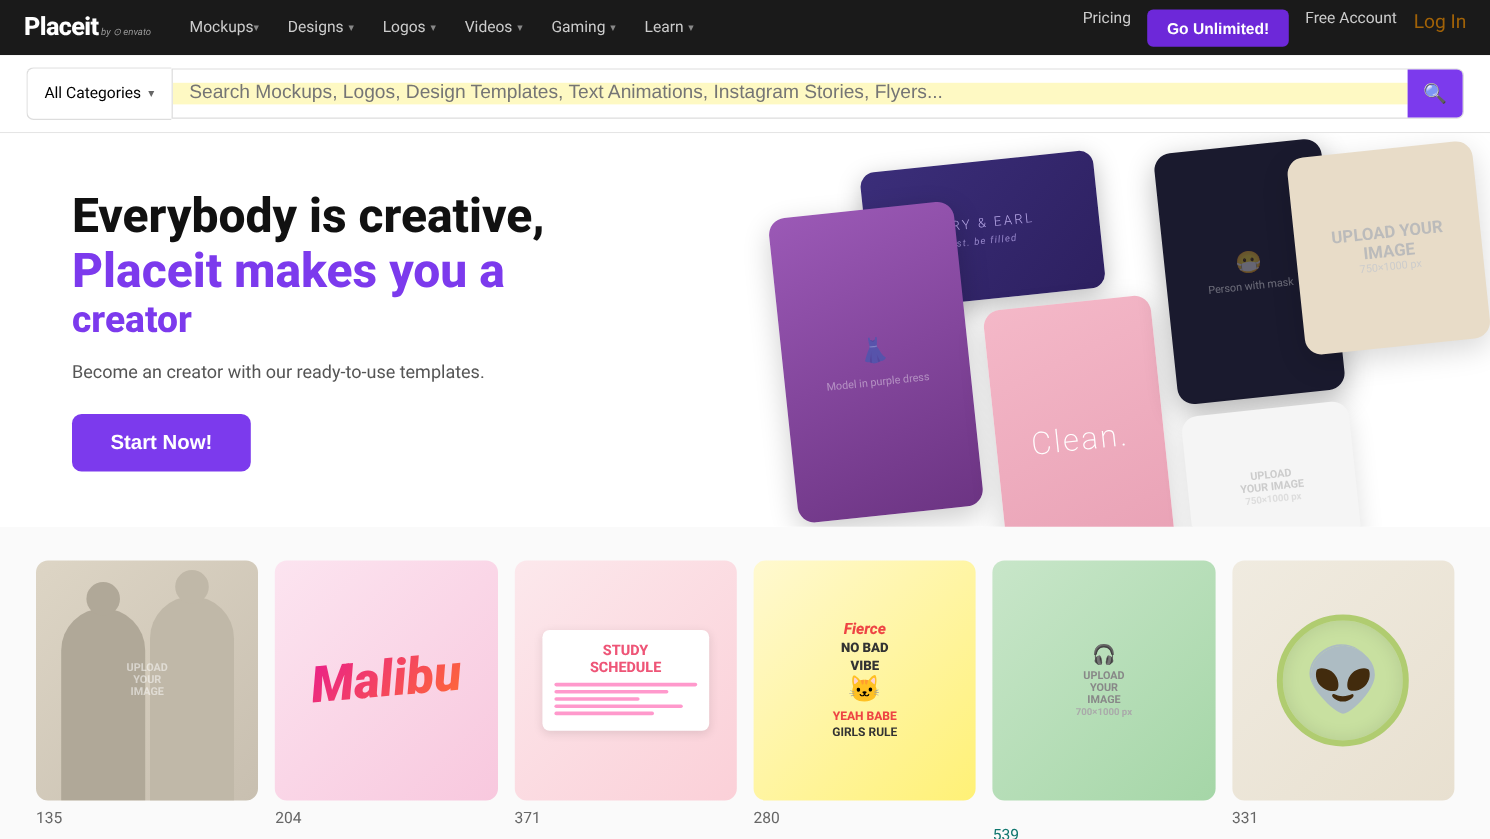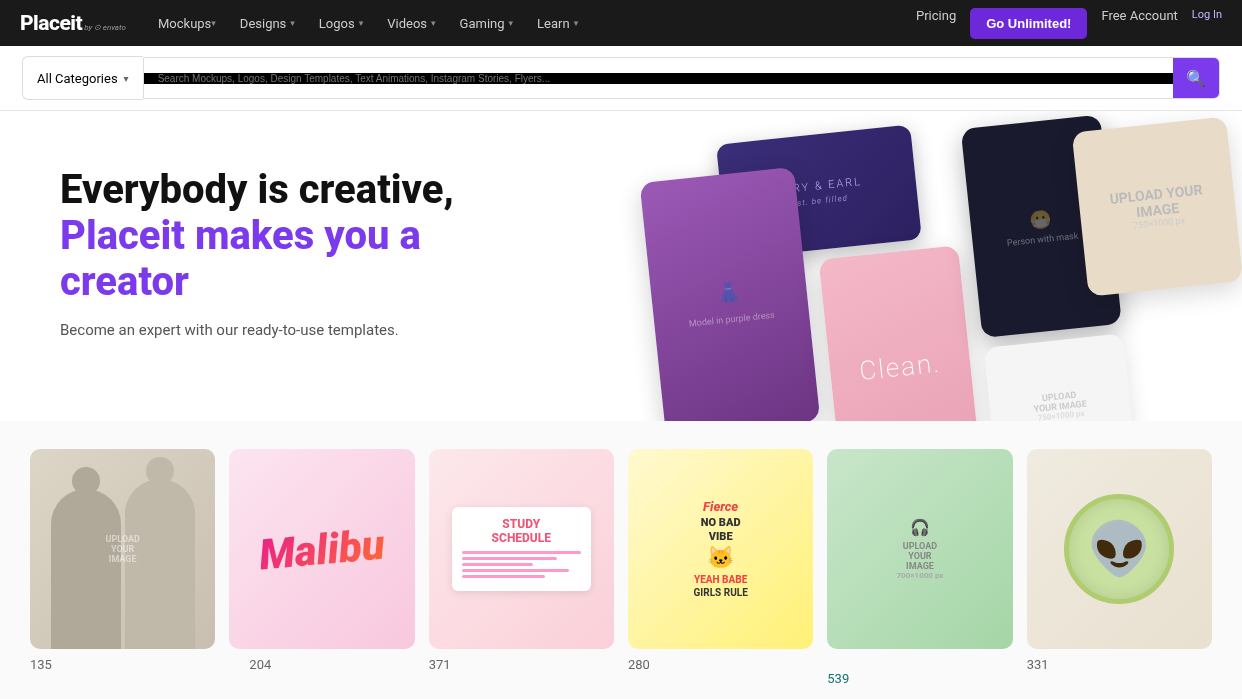--- a/index.html
+++ b/index.html
@@ -38,45 +38,46 @@
     <div style="color:#ccc; font-size:13px; padding:0 12px; height:46px; display:flex; align-items:center; gap:4px; cursor:pointer;">
       <span>Learn</span>
       <span style="font-size:9px; color:#888;">▾</span>
     </div>
   </div>
 
   <div style="display:flex; align-items:flex-start; gap:14px;">
     <span style="color:#ccc; font-size:13px; cursor:pointer;">Pricing</span>
     <button style="background:#6d28d9; color:#fff; border:none; padding:8px 16px; border-radius:5px; font-size:13px; font-weight:600; cursor:pointer;">Go Unlimited!</button>
     <span style="color:#ccc; font-size:13px; cursor:pointer;">Free Account</span>
-    <span style="color:#c4b5fd; font-size:11px; cursor:pointer;">Log In</span>
+    <span style="color:#a16207; font-size:16px; cursor:pointer;">Log In</span>
   </div>
 </nav>
 
 <div style="background:#fff; border-bottom:1px solid #e5e5e5; display:flex; align-items:center; padding:10px 22px; gap:0;">
   <div style="display:flex; align-items:center; border:1px solid #ddd; border-right:none; border-radius:6px 0 0 6px; padding:0 14px; height:44px; font-size:13px; cursor:pointer; background:#fff; gap:6px; white-space:nowrap;">
     <span>All Categories</span>
     <span style="font-size:10px; color:#666;">▾</span>
   </div>
   <div style="flex:1; display:flex; align-items:center; border:1px solid #ddd; border-radius:0 6px 6px 0; height:42px; overflow:hidden;">
-    <input type="text" style="flex: 1 1 0%; border: none; outline: none; font-size: 10px; padding: 0px 14px; color: rgb(136, 136, 136); background: #000000;" placeholder="Search Mockups, Logos, Design Templates, Text Animations, Instagram Stories, Flyers...">
+    <input type="text" style="flex: 1 1 0%; border: none; outline: none; font-size: 16px; padding: 0px 14px; color: rgb(136, 136, 136); background: #fef9c3;" placeholder="Search Mockups, Logos, Design Templates, Text Animations, Instagram Stories, Flyers...">
     <button style="background:#7c3aed; border:none; width:46px; height:42px; display:flex; align-items:center; justify-content:center; cursor:pointer; color:#fff; font-size:16px;">
       <span>🔍</span>
     </button>
   </div>
 </div>
 
 <div style="background:#fff; display:flex; align-items:center; padding:46px 60px; min-height:310px; position:relative; overflow:hidden;">
   <div style="flex:0 0 500px; z-index:2;">
     <div>
       <div style="font-size:40px; font-weight:800; color:#111; line-height:1.15;">Everybody is creative,</div>
       <div style="font-size:40px; font-weight:800; color:#7c3aed; line-height:1.15;">Placeit makes you a</div>
-      <div style="font-size:40px; font-weight:800; color:#7c3aed; line-height:1.15;">creator</div>
-    </div>
-    <p style="font-size:15px; color:#555; margin:16px 0 26px 0;">Become an expert with our ready-to-use templates.</p>
+      <div style="font-size:31px; font-weight:800; color:#7c3aed; line-height:1.15;">creator</div>
+    </div>
+    <p style="font-size:15px; color:#555; margin:16px 0 26px 0;">Become an creator with our ready-to-use templates.</p>
+    <button style="background:#7c3aed; color:#fff; border:none; padding:14px 32px; border-radius:8px; font-size:17px; font-weight:700; cursor:pointer;">Start Now!</button>
   </div>
 
   <div style="position:absolute; right:-30px; top:-40px; width:640px; height:430px; transform:rotate(-6deg); pointer-events:none;">
 
     <div style="position:absolute; left:100px; top:50px; width:195px; height:115px; background:linear-gradient(135deg,#3b2e7a,#2d2060); border-radius:12px; box-shadow:0 6px 20px rgba(0,0,0,0.25); display:flex; align-items:center; justify-content:center; flex-direction:column; gap:4px;">
       <div style="color:#b8a8e8; font-size:11px; font-weight:300; letter-spacing:2px; text-transform:uppercase;">GARY &amp; EARL</div>
       <div style="color:#9888cc; font-size:8px; letter-spacing:1px; font-style:italic;">Est. be filled</div>
     </div>
 
     <div style="position:absolute; left:20px; top:80px; width:155px; height:255px; background:linear-gradient(160deg,#9b59b6,#6c3483); border-radius:14px; box-shadow:0 8px 24px rgba(0,0,0,0.2); display:flex; align-items:center; justify-content:center;">
@@ -131,21 +132,21 @@
         <div style="position:absolute; top:50%; left:50%; transform:translate(-50%,-50%); color:rgba(255,255,255,0.5); font-size:9px; text-align:center; font-weight:700;">UPLOAD<br>YOUR<br>IMAGE</div>
       </div>
       <div style="font-size:13px; color:#666; margin-top:8px;">135</div>
 
     </div>
 
     <div style="flex:1; cursor:pointer;">
       <div style="width:100%; height:200px; border-radius:10px; overflow:hidden; background:linear-gradient(135deg,#fce4f0,#f8c8de); display:flex; align-items:center; justify-content:center;">
         <div style="font-size:42px; font-weight:900; background:linear-gradient(135deg,#e91e8c,#ff6b35); -webkit-background-clip:text; -webkit-text-fill-color:transparent; background-clip:text; font-style:italic; transform:rotate(-5deg);">Malibu</div>
       </div>
-      <div style="font-size:13px; color:#666; margin-top:8px;margin-left:20px;">204</div>
+      <div style="font-size:13px; color:#666; margin-top:8px;">204</div>
 
     </div>
 
     <div style="flex:1; cursor:pointer;">
       <div style="width:100%; height:200px; border-radius:10px; overflow:hidden; background:linear-gradient(135deg,#fce8ec,#fbd0d8); display:flex; align-items:center; justify-content:center;">
         <div style="width:75%; background:#fff; border-radius:6px; padding:10px; box-shadow:0 2px 8px rgba(0,0,0,0.1);">
           <div style="font-size:12px; font-weight:800; color:#e57; text-align:center; margin-bottom:6px;">STUDY<br>SCHEDULE</div>
           <div style="height:3px; background:#f9c; border-radius:2px; margin:3px 0;"></div>
           <div style="height:3px; background:#f9c; border-radius:2px; margin:3px 0; width:80%;"></div>
           <div style="height:3px; background:#f9c; border-radius:2px; margin:3px 0; width:60%;"></div>

